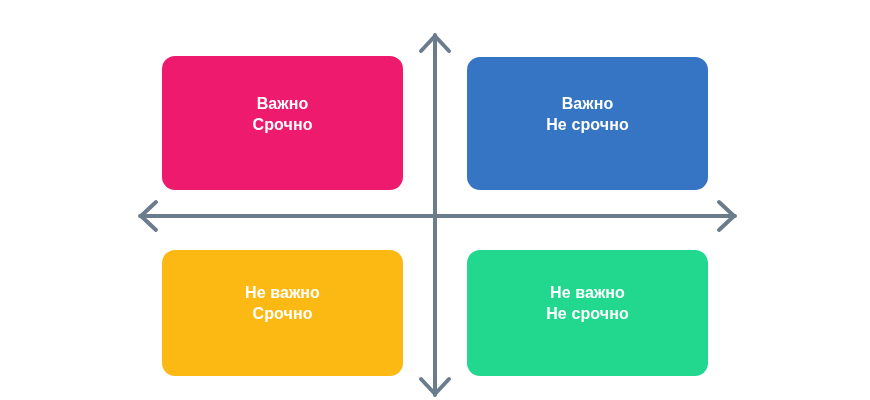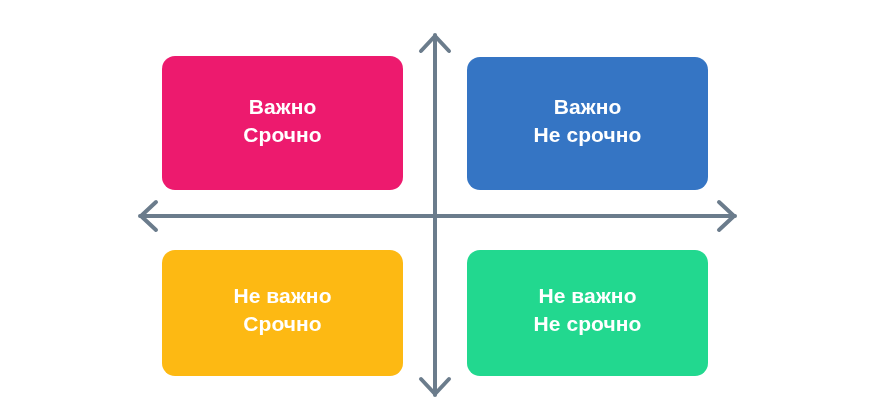--- a/index.html
+++ b/index.html
@@ -31,21 +31,21 @@
     border-radius: 13px;
     display: flex;
     flex-direction: column;
     align-items: center;
     justify-content: flex-start;
     box-sizing: border-box;
   }
   .quad-label {
     color: #ffffff;
     font-weight: bold;
-    font-size: 21px;
+    font-size: 16px;
     line-height: 1.33;
     text-align: center;
     letter-spacing: 0.1px;
     white-space: pre;
   }
   
   #quad-important-urgent {
     left: 162px;
     top: 56px;
     width: 241px;

